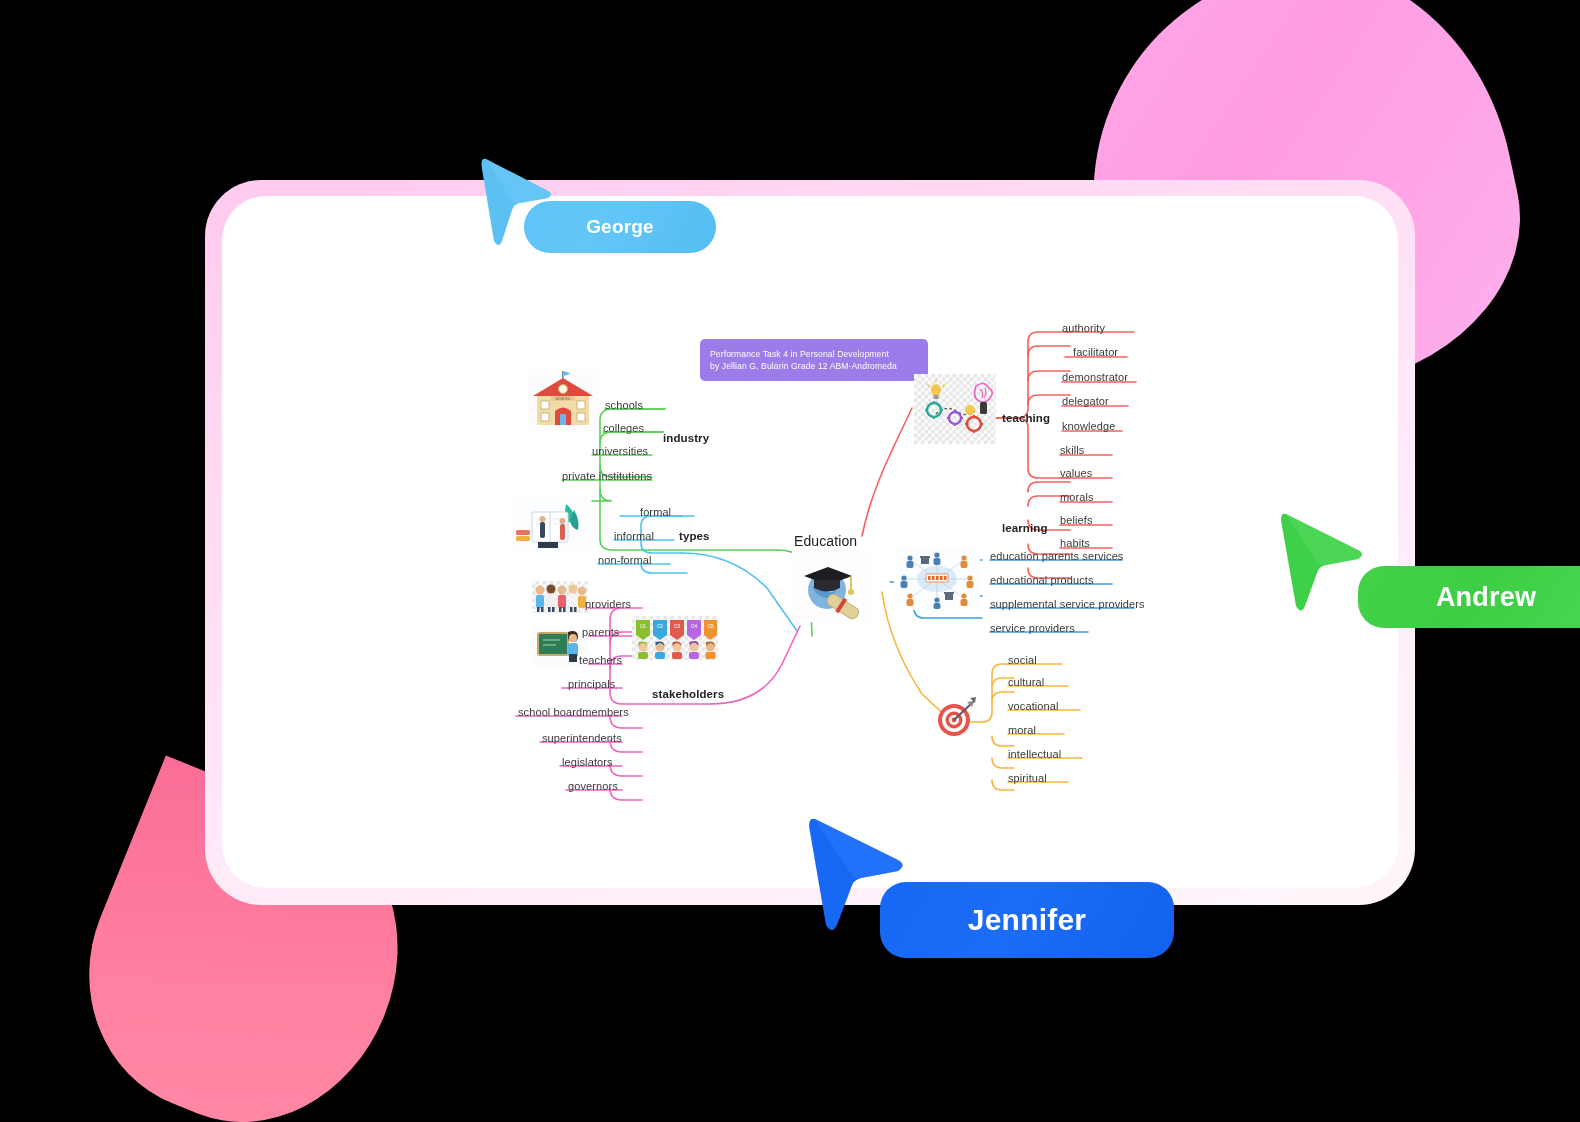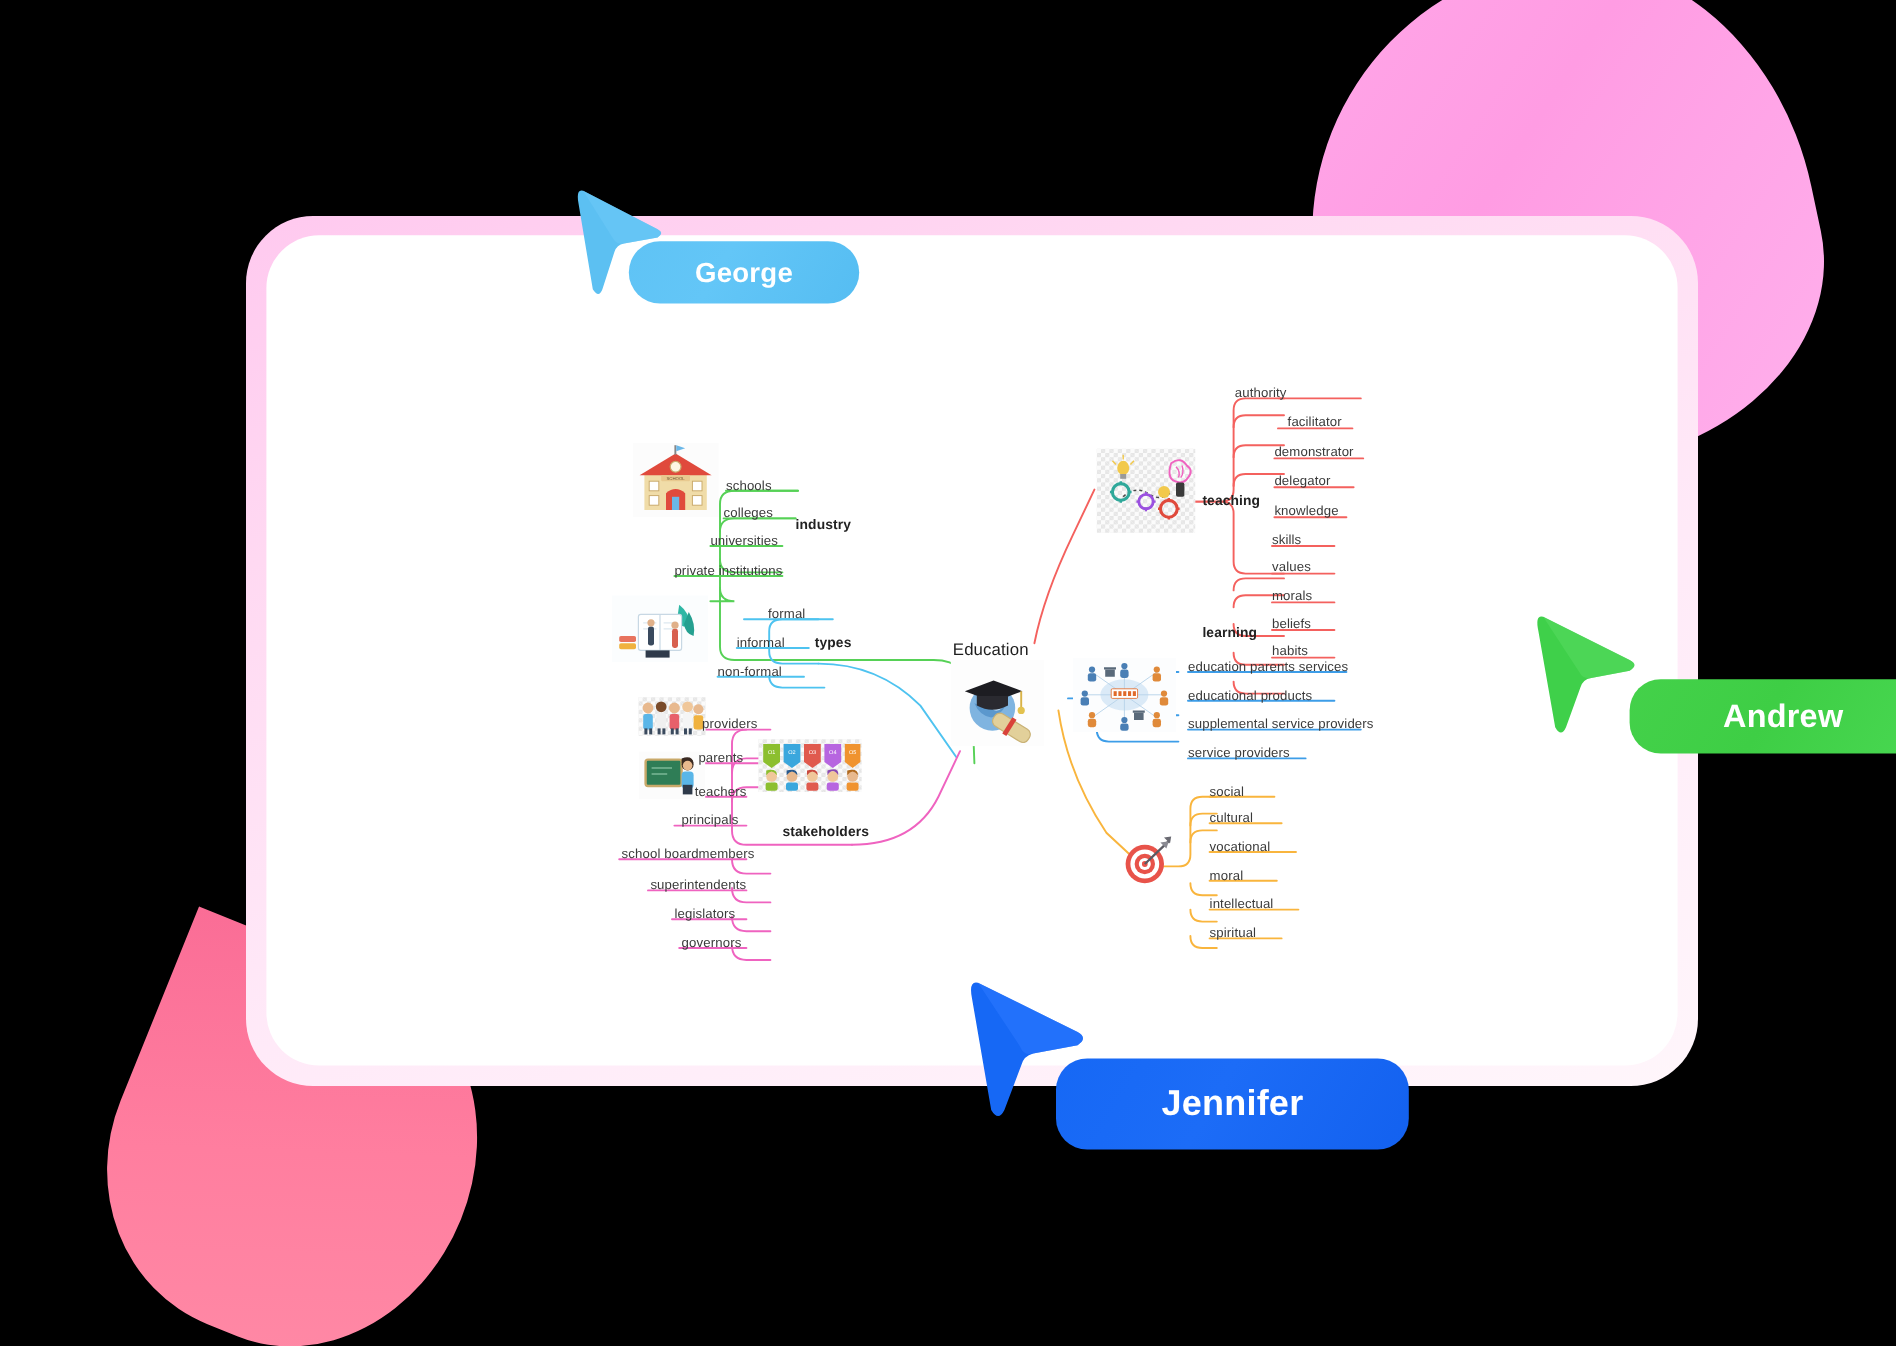--- a/index.html
+++ b/index.html
@@ -70,21 +70,21 @@
 
   
   .cursor-group{ position:absolute; }
   .cursor-arrow{ position:absolute; left:0; top:0; }
   .cursor-pill{
     position:absolute; border-radius:26px;
     color:#fff; font-weight:bold; display:flex; align-items:center; justify-content:center;
     letter-spacing:.2px;
   }
   #cur-george .cursor-pill{
-    left:44px; top:46px; width:192px; height:52px; font-size:23px;
+    left:44px; top:46px; width:192px; height:52px; font-size:19px;
     background:linear-gradient(120deg,#5fc3f5 0%,#63c6f7 40%,#55bdf2 100%);
   }
   #cur-andrew .cursor-pill{
     left:80px; top:58px; width:256px; height:62px; font-size:27px;
     background:linear-gradient(120deg,#44d14a 0%,#3ece45 45%,#49d852 100%);
   }
   #cur-jennifer .cursor-pill{
     left:74px; top:70px; width:294px; height:76px; font-size:30px;
     background:linear-gradient(120deg,#1668f5 0%,#1c6cf7 45%,#1361ef 100%);
   }
@@ -193,20 +193,24 @@
             <line x1="786" y1="468" x2="840" y2="468"></line>
             <line x1="786" y1="490" x2="846" y2="490"></line>
             <line x1="786" y1="514" x2="858" y2="514"></line>
             <line x1="786" y1="538" x2="842" y2="538"></line>
             <line x1="786" y1="562" x2="860" y2="562"></line>
             <line x1="786" y1="586" x2="846" y2="586"></line>
           </g>
         </g>
       </svg>
 
+      <div id="title-note">
+        <span>Performance Task 4 in Personal Development</span>
+        <span>by Jellian G. Bularin Grade 12 ABM-Andromeda</span>
+      </div>
 
       <div class="node center-label" style="left:572px; top:337px;">Education</div>
       <div class="pic" style="left:570px; top:354px; width:78px; height:72px;">
         <svg width="78" height="72" viewBox="0 0 78 72">
           <rect width="78" height="72" fill="#fdfdfd"></rect>
           <circle cx="35" cy="40" r="19" fill="#7fb4e0"></circle>
           <path d="M20 36 q8 4 14 0 q6 -4 12 2 q-4 8 -12 10 q-10 -2 -14 -12z" fill="#4f8fc7" opacity=".75"></path>
           <path d="M35 23 q-6 6 -2 14 q4 8 10 2" fill="none" stroke="#bcd9f0" stroke-width="1.4"></path>
           <path d="M12 26 L36 17 L60 26 L36 35 Z" fill="#1d1d22"></path>
           <path d="M22 30 L22 38 q13 7 26 0 L48 30" fill="#2a2a30"></path>
@@ -413,21 +417,21 @@
               <line x1="66" y1="50" x2="69" y2="50"></line>
             </g>
           <circle cx="56" cy="36" r="5" fill="#f2c94c"></circle>
           <path d="M62 12 q8 -6 13 2 q6 4 1 10 q-4 6 -11 3 q-7 -3 -3 -15z" fill="none" stroke="#ef63c0" stroke-width="1.6"></path>
           <path d="M66 15 q4 4 2 9 M71 14 q2 6 -1 10" fill="none" stroke="#ef63c0" stroke-width="1.2"></path>
           <rect x="66" y="28" width="7" height="12" rx="1.5" fill="#3a3a3a"></rect>
         </svg>
       </div>
       <div class="node bold" style="left:780px; top:216px;">teaching</div>
       <div class="node bold" style="left:780px; top:326px;">learning</div>
-      <div class="node" style="left:807px; top:126px;">authority</div>
+      <div class="node" style="left:840px; top:126px;">authority</div>
       <div class="node" style="left:851px; top:150px;">facilitator</div>
       <div class="node" style="left:840px; top:175px;">demonstrator</div>
       <div class="node" style="left:840px; top:199px;">delegator</div>
       <div class="node" style="left:840px; top:224px;">knowledge</div>
       <div class="node" style="left:838px; top:248px;">skills</div>
       <div class="node" style="left:838px; top:271px;">values</div>
       <div class="node" style="left:838px; top:295px;">morals</div>
       <div class="node" style="left:838px; top:318px;">beliefs</div>
       <div class="node" style="left:838px; top:341px;">habits</div>
 

